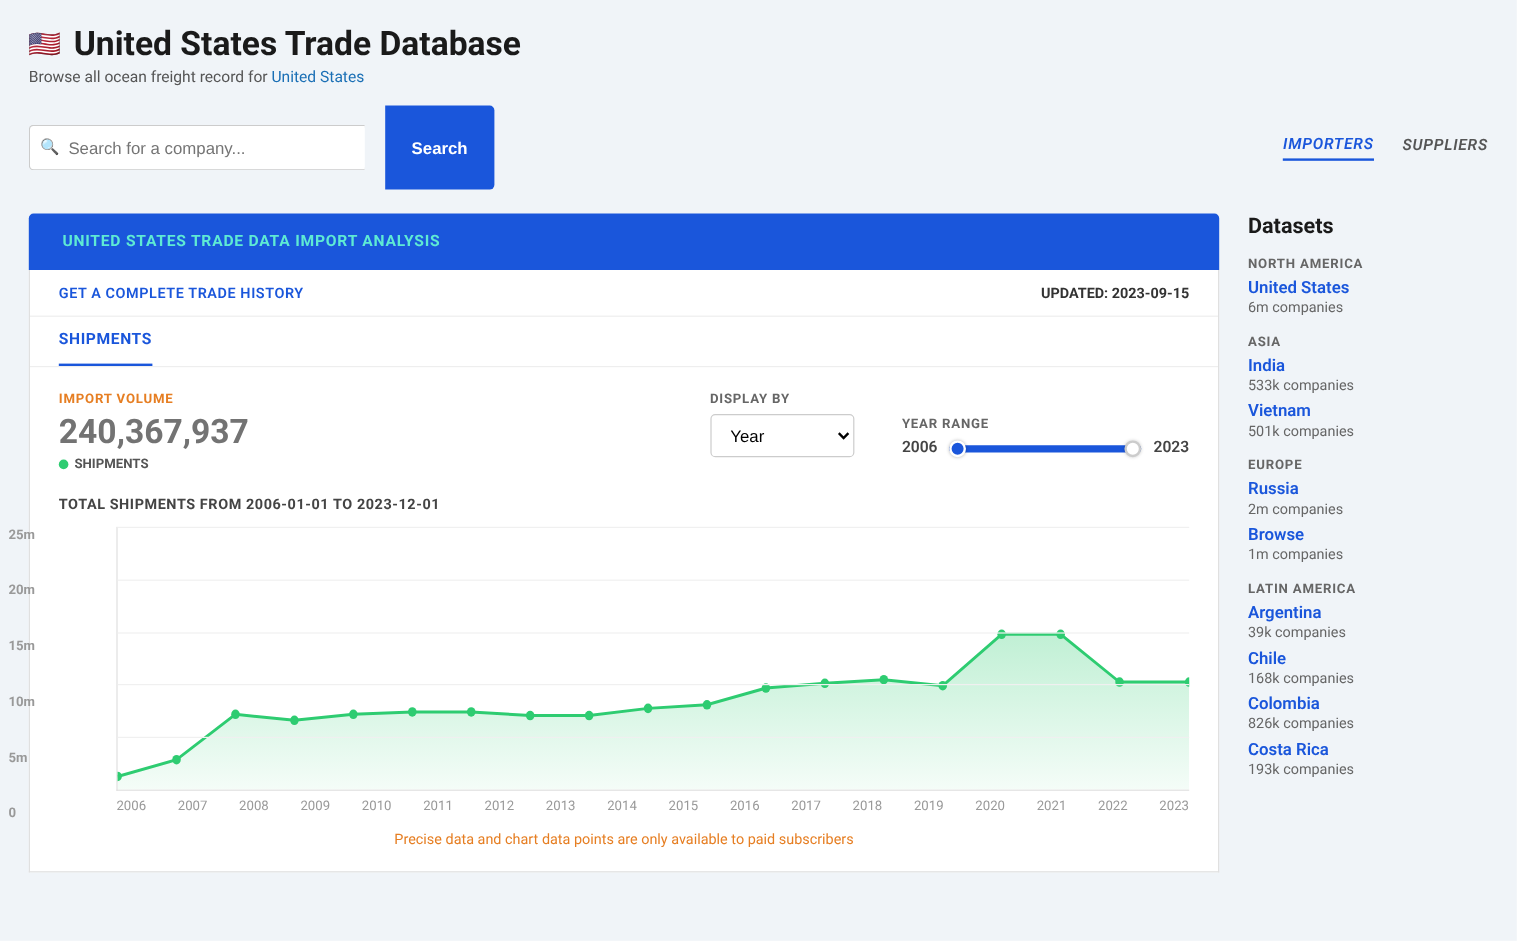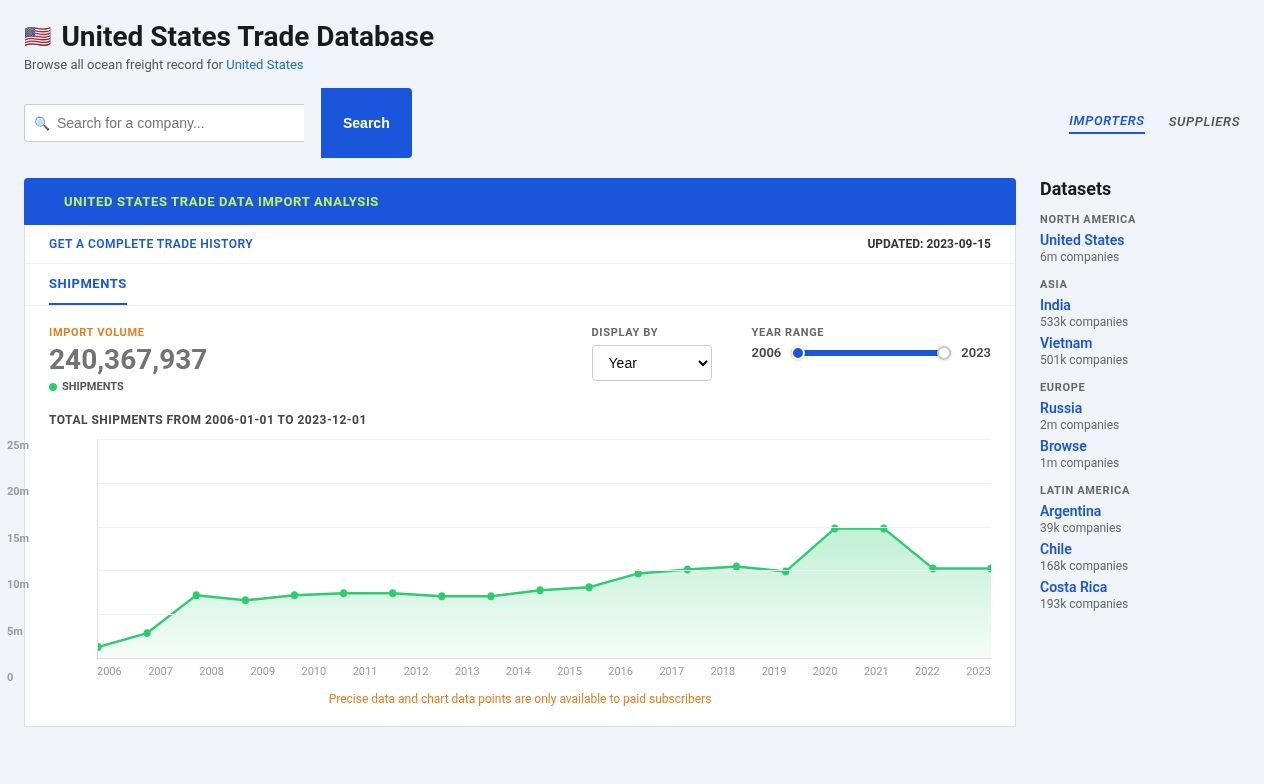--- a/index.html
+++ b/index.html
@@ -114,22 +114,22 @@
     .main-content {
       flex: 1;
     }
     .sidebar {
       width: 200px;
       flex-shrink: 0;
     }
 
     .banner {
       background: #1a56db;
-      color: #bef264;
-      padding: 16px 40px;
+      color: #5eead4;
+      padding: 16px 28px;
       border-radius: 4px 4px 0 0;
       font-size: 13px;
       font-weight: 700;
       letter-spacing: 0.05em;
       text-transform: uppercase;
     }
 
     .card {
       background: white;
       border: 1px solid #e0e0e0;
@@ -211,21 +211,21 @@
     .green-dot {
       width: 8px;
       height: 8px;
       border-radius: 50%;
       background: #2ecc71;
       display: inline-block;
     }
 
     .controls-area {
       display: flex;
-      align-items: flex-start;
+      align-items: flex-end;
       gap: 40px;
     }
     .control-group {
       display: flex;
       flex-direction: column;
       gap: 6px;
     }
     .control-label {
       font-size: 11px;
       font-weight: 700;
@@ -613,18 +613,22 @@
       <div class="region-label">LATIN AMERICA</div>
       <div class="dataset-item">
         <a href="#" class="dataset-link">Argentina</a>
         <span class="dataset-count">39k companies</span>
       </div>
       <div class="dataset-item">
         <a href="#" class="dataset-link">Chile</a>
         <span class="dataset-count">168k companies</span>
       </div>
       <div class="dataset-item">
+        <a href="#" class="dataset-link">Colombia</a>
+        <span class="dataset-count">826k companies</span>
+      </div>
+      <div class="dataset-item">
         <a href="#" class="dataset-link">Costa Rica</a>
         <span class="dataset-count">193k companies</span>
       </div>
     </div>
   </div>
 </div>
 
 </body></html>

